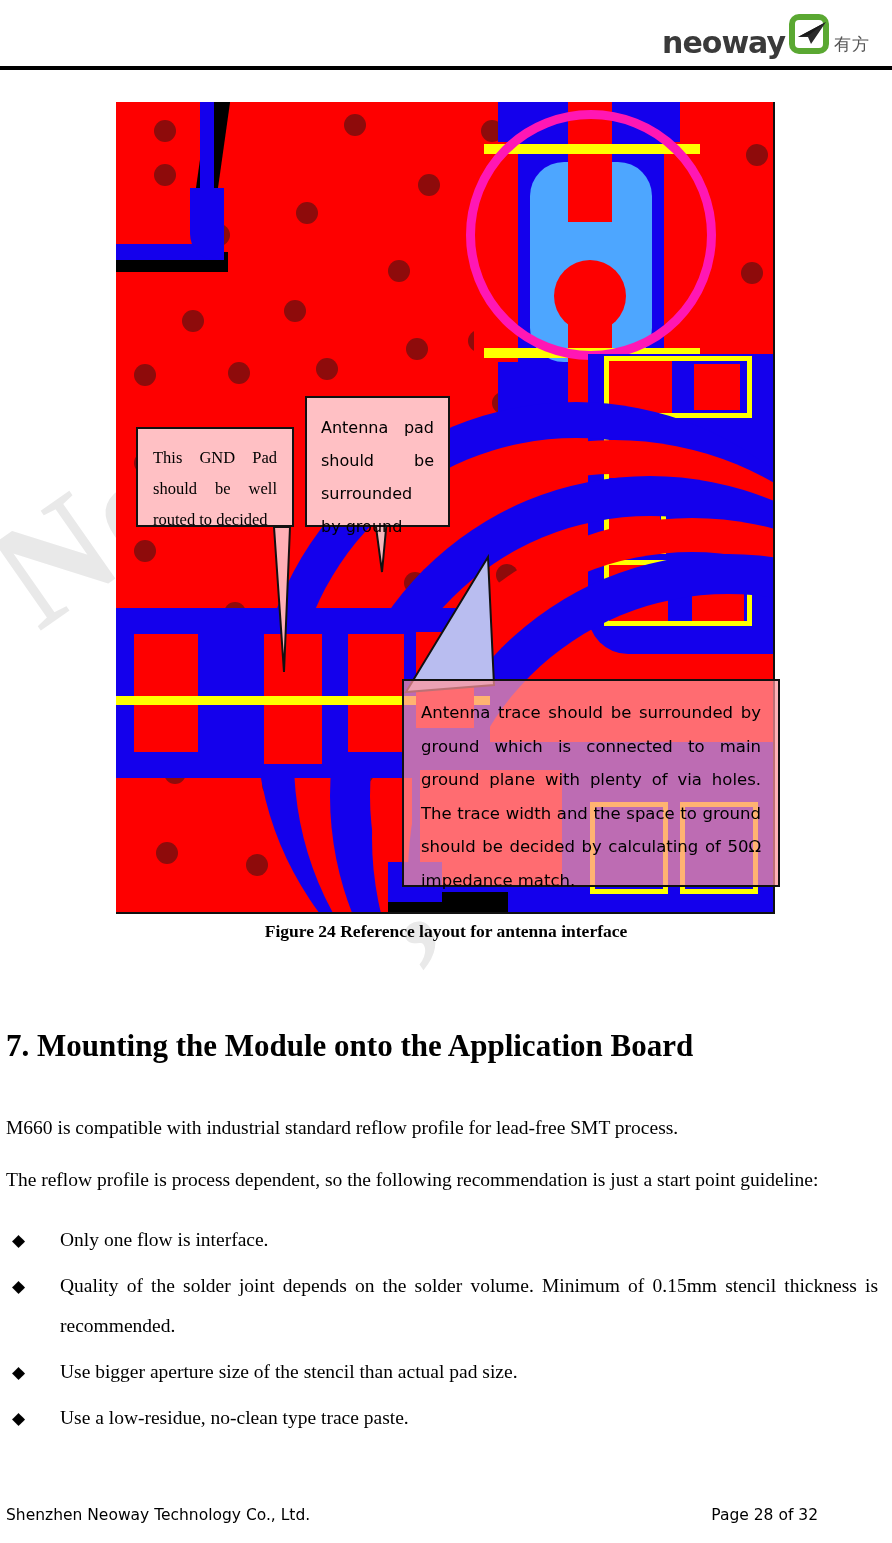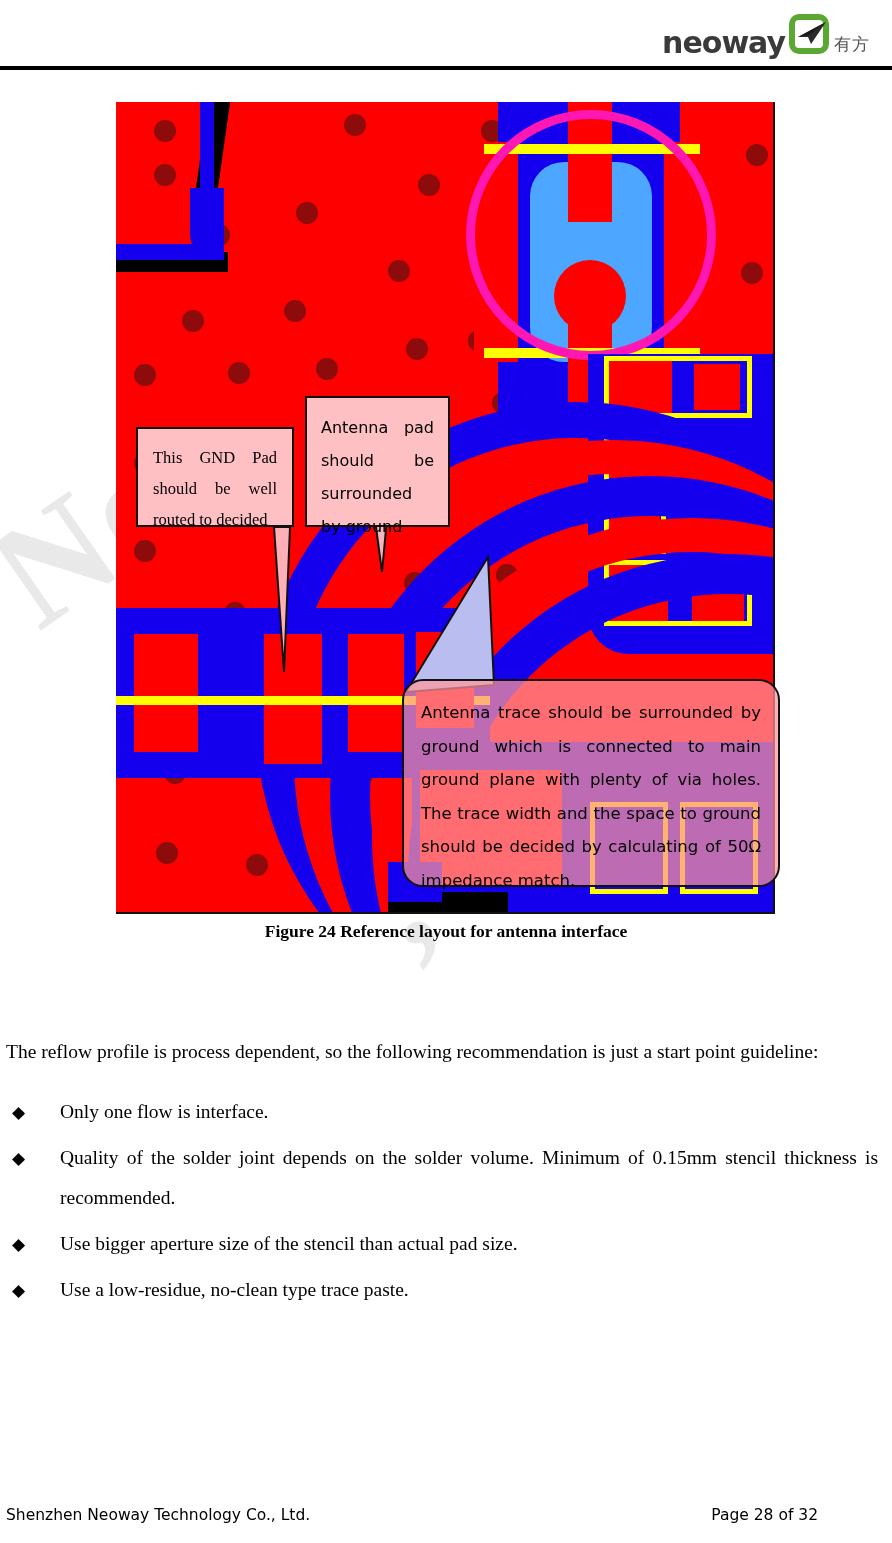--- a/index.html
+++ b/index.html
@@ -145,21 +145,21 @@
   }
 
   
   .callout {
     position: absolute;
     border: 2px solid #111;
     box-sizing: border-box;
     z-index: 6;
   }
   .callout-opaque { background: #ffc0c4; }
-  .callout-trans  { background: rgba(255,150,157,0.72); border-radius: 21px; }
+  .callout-trans  { background: rgba(255,150,157,0.72); }
   .callout p {
     margin: 8px;
     text-align: justify;
   }
   #callout-gnd {
     left: 136px; top: 427px;
     width: 158px; height: 100px;
     padding: 5px 7px 0 7px;
     font-family: "Liberation Serif", serif;
     font-size: 16.5px;
@@ -401,21 +401,23 @@
   </div>
 
   <div class="callout callout-trans" id="callout-anttrace">
     <p>Antenna trace should be surrounded by ground which is connected to main ground plane with plenty of via holes. The trace width and the space to ground should be decided by calculating of 50Ω impedance match.</p>
   </div>
 
   <div id="figure-caption">Figure 24 Reference layout for antenna interface</div>
 </div>
 
 <div id="content">
-
+  <h1 id="section-heading">7. Mounting the Module onto the Application Board</h1>
+
+  <p class="para" id="para1">M660 is compatible with industrial standard reflow profile for lead-free SMT process.</p>
   <p class="para" id="para2">The reflow profile is process dependent, so the following recommendation is just a start point guideline:</p>
 
   <div id="bullets">
     <div class="bullet-row">
       <span class="bullet-glyph">◆</span>
       <span class="bullet-text">Only one flow is interface.</span>
     </div>
     <div class="bullet-row">
       <span class="bullet-glyph">◆</span>
       <span class="bullet-text">Quality of the solder joint depends on the solder volume. Minimum of 0.15mm stencil thickness is recommended.</span>

